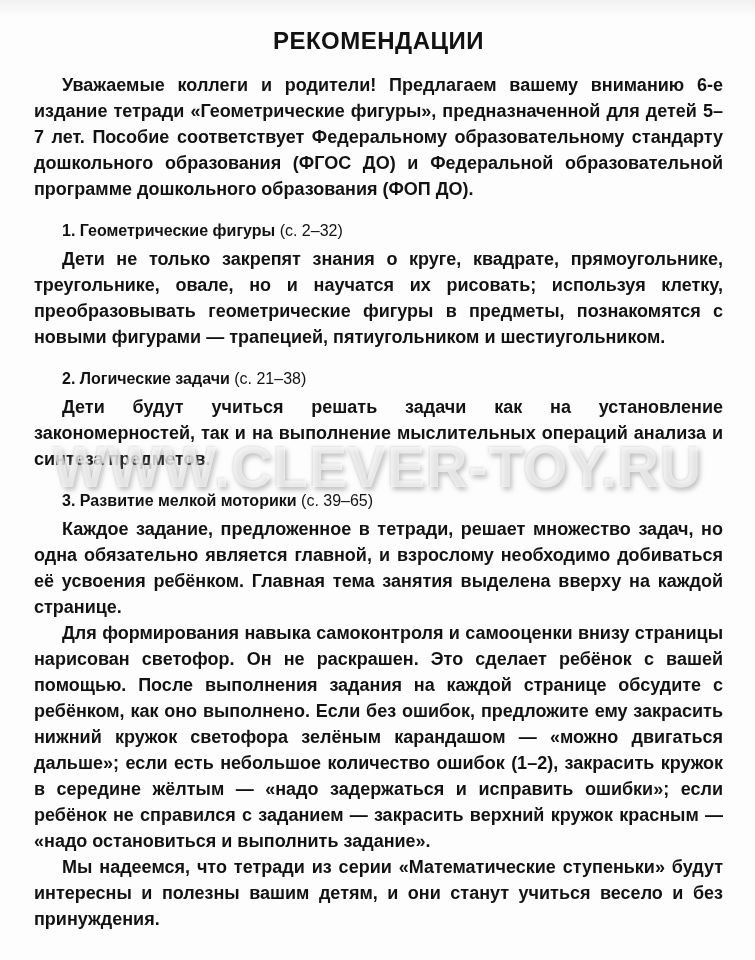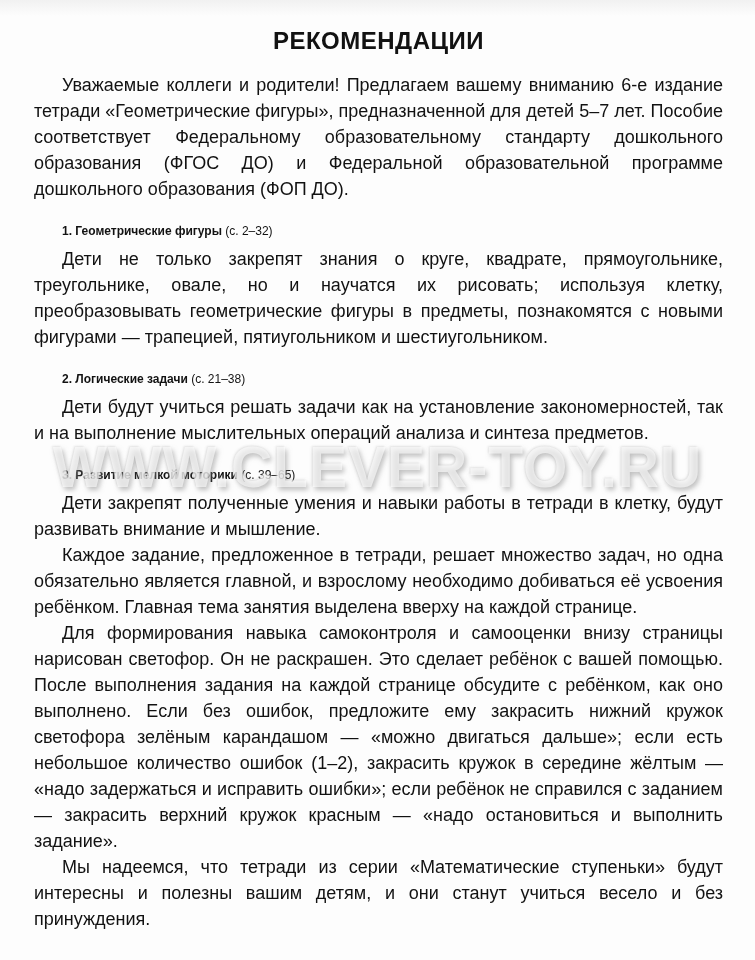--- a/index.html
+++ b/index.html
@@ -30,25 +30,26 @@
     font-weight: bold;
     font-size: 24px;
     line-height: 30px;
     margin: 4px 0 16px 0;
     letter-spacing: 0.5px;
   }
   .para {
     margin: 0;
     text-align: justify;
     text-indent: 28px;
+    font-weight: bold;
   }
   .section-heading {
     margin: 16px 0 2px 0;
     text-indent: 28px;
-    font-size: 12px;
+    font-size: 16px;
   }
   .section-heading .h-bold {
     font-weight: bold;
   }
   .section-heading .h-pages {
     font-weight: normal;
   }
   .watermark {
     position: absolute;
     top: 432px;
@@ -87,21 +88,20 @@
   <p class="section-heading">
     <span class="h-bold">2. Логические задачи</span>
     <span class="h-pages">(с. 21–38)</span>
   </p>
   <p class="para">Дети будут учиться решать задачи как на установление закономерностей, так и на выполнение мыслительных операций анализа и синтеза предметов.</p>
 
   <p class="section-heading">
     <span class="h-bold">3. Развитие мелкой моторики</span>
     <span class="h-pages">(с. 39–65)</span>
   </p>
-  <p class="para">Дети закрепят полученные умения и навыки работы в тетради в клетку, будут развивать внимание и мышление.</p>
 
   <p class="para">Каждое задание, предложенное в тетради, решает множество задач, но одна обязательно является главной, и взрослому необходимо добиваться её усвоения ребёнком. Главная тема занятия выделена вверху на каждой странице.</p>
 
   <p class="para">Для формирования навыка самоконтроля и самооценки внизу страницы нарисован светофор. Он не раскрашен. Это сделает ребёнок с вашей помощью. После выполнения задания на каждой странице обсудите с ребёнком, как оно выполнено. Если без ошибок, предложите ему закрасить нижний кружок светофора зелёным карандашом — «можно двигаться дальше»; если есть небольшое количество ошибок (1–2), закрасить кружок в середине жёлтым — «надо задержаться и исправить ошибки»; если ребёнок не справился с заданием — закрасить верхний кружок красным — «надо остановиться и выполнить задание».</p>
 
 
   <p class="para">Мы надеемся, что тетради из серии «Математические ступеньки» будут интересны и полезны вашим детям, и они станут учиться весело и без принуждения.</p>
 
   <div class="watermark">WWW.CLEVER-TOY.RU</div>
 

